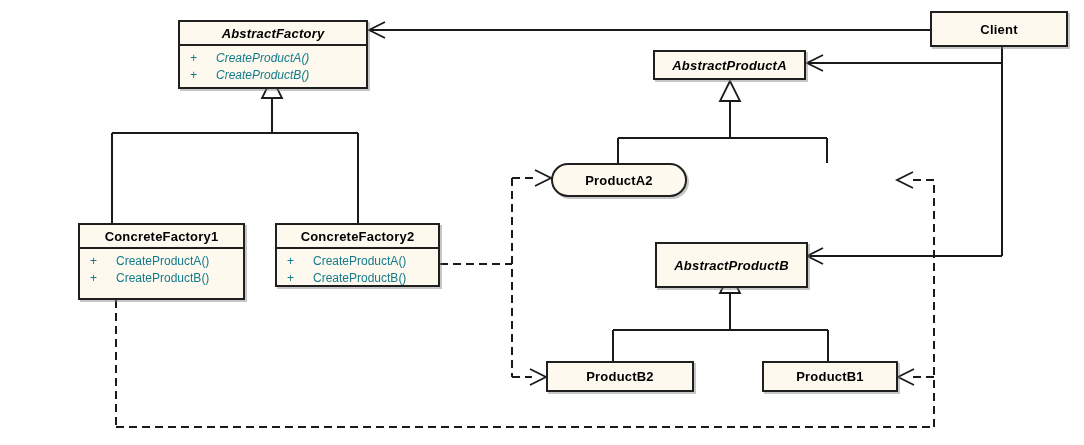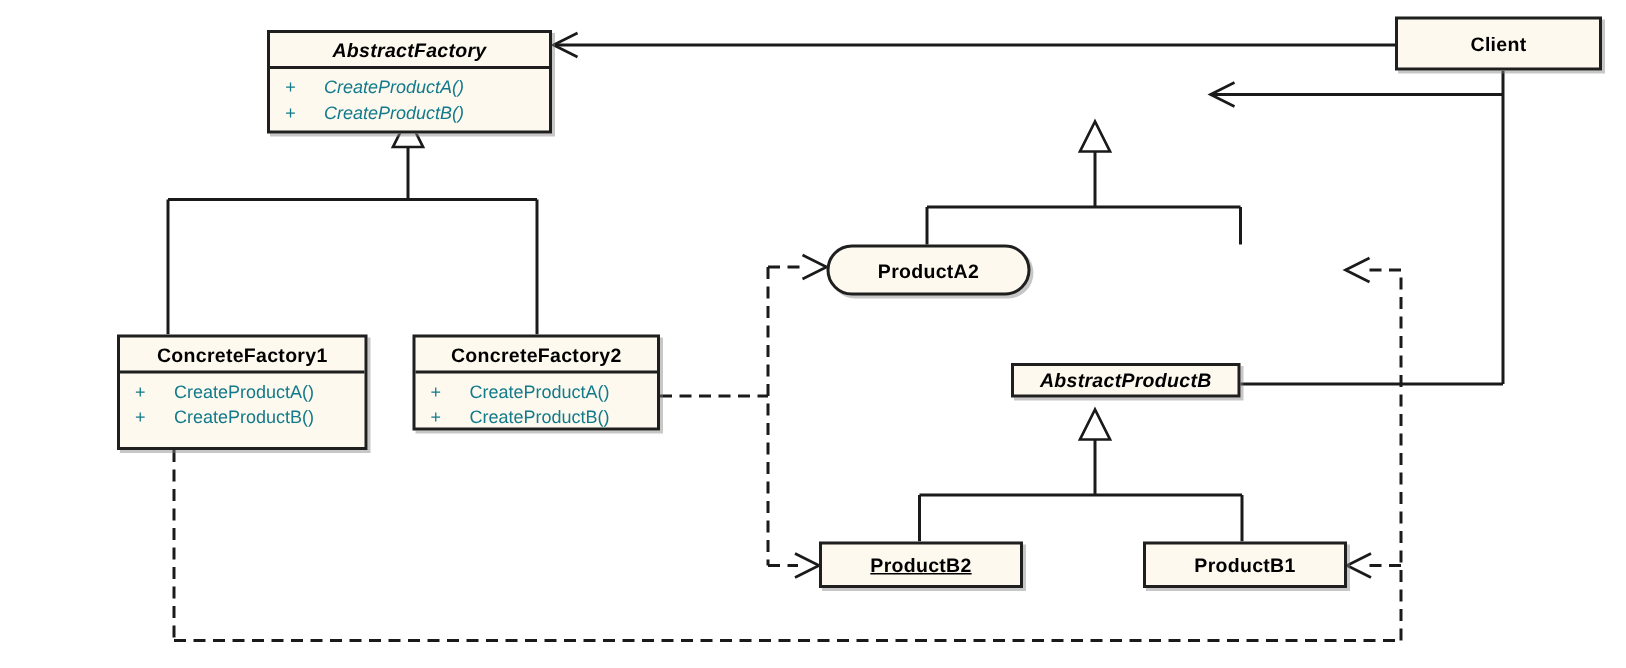--- a/index.html
+++ b/index.html
@@ -66,22 +66,22 @@
   .method-vis { width: 26px; flex: 0 0 26px; }
 
   
   #box-abstract-factory  { left: 178px; top: 8px;   width: 190px; height: 69px; margin-top: 12px; }
   #box-client            { left: 930px; top: 11px;  width: 138px; height: 36px; }
   #box-abstract-product-a{ left: 653px; top: 50px;  width: 153px; height: 30px; }
   #box-product-a2        { left: 551px; top: 163px; width: 136px; height: 34px; border-radius: 17px; }
   #box-product-a1        { left: 762px; top: 163px; width: 135px; height: 34px; }
   #box-concrete-factory1 { left: 30px;  top: 223px; width: 167px; height: 77px; margin-left: 48px; }
   #box-concrete-factory2 { left: 275px; top: 223px; width: 165px; height: 64px; }
-  #box-abstract-product-b{ left: 674px; top: 242px; width: 153px; height: 23px; }
-  #box-product-b2        { left: 546px; top: 361px; width: 136px; height: 31px; text-decoration: underline; }
+  #box-abstract-product-b{ left: 655px; top: 242px; width: 153px; height: 46px; }
+  #box-product-b2        { left: 546px; top: 361px; width: 148px; height: 31px; }
   #box-product-b1        { left: 762px; top: 361px; width: 136px; height: 31px; }
 </style>
 </head>
 <body>
 
 <div class="canvas">
 
   <svg class="connectors" viewBox="0 0 1084 445" xmlns="http://www.w3.org/2000/svg">
 
     <g>
@@ -158,20 +158,23 @@
         <span class="method-vis">+</span>
         <span>CreateProductB()</span>
       </div>
     </div>
   </div>
 
   <div class="uml-box one-comp" id="box-client">
     <div class="uml-title">Client</div>
   </div>
 
+  <div class="uml-box one-comp abstract" id="box-abstract-product-a">
+    <div class="uml-title">AbstractProductA</div>
+  </div>
 
   <div class="uml-box one-comp" id="box-product-a2">
     <div class="uml-title">ProductA2</div>
   </div>
 
 
   <div class="uml-box two-comp" id="box-concrete-factory1">
     <div class="uml-title">ConcreteFactory1</div>
     <div class="uml-methods">
       <div class="method-row">

